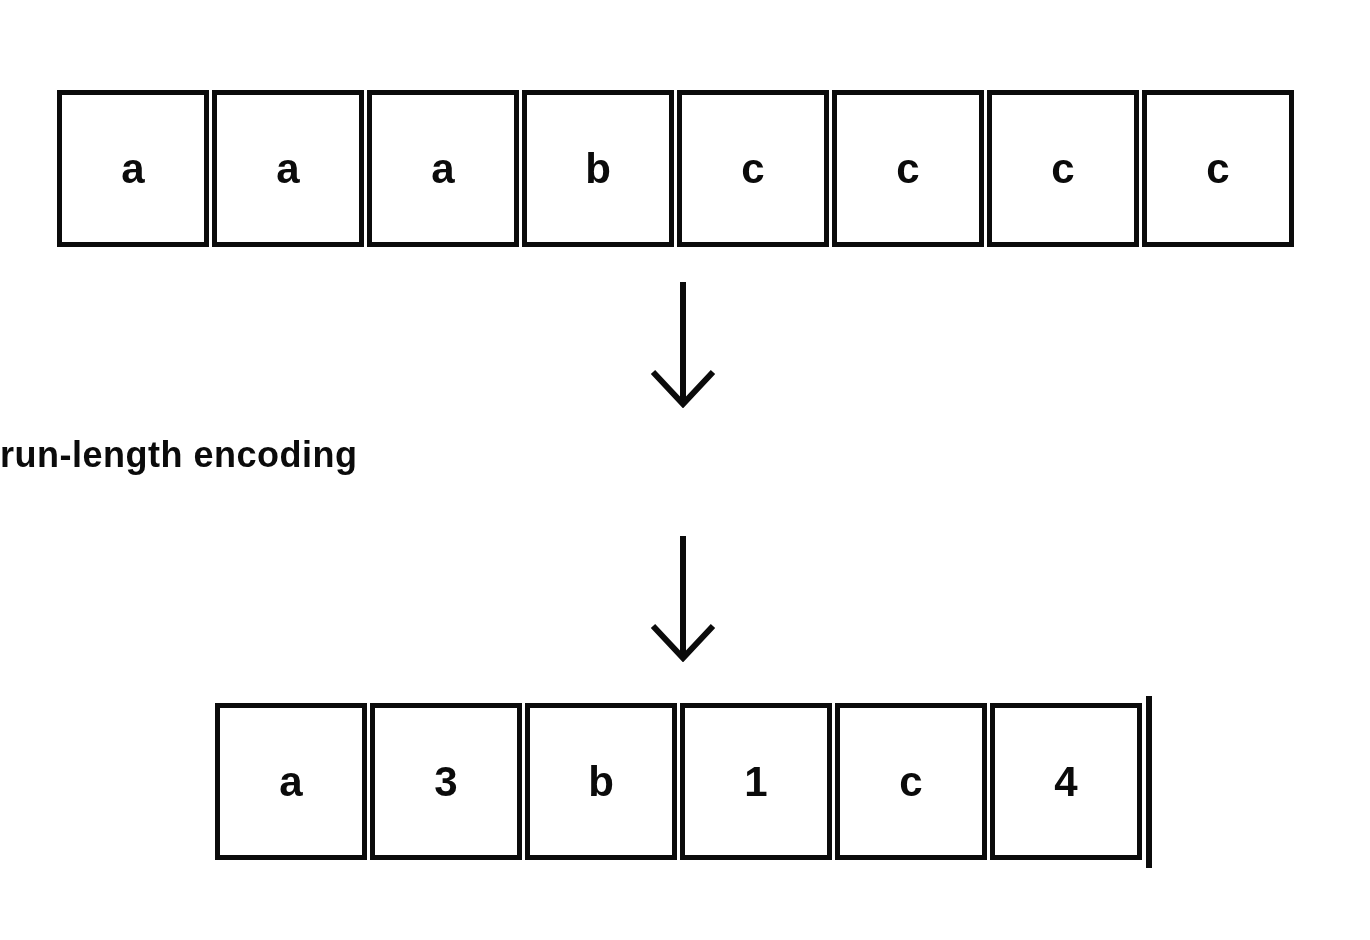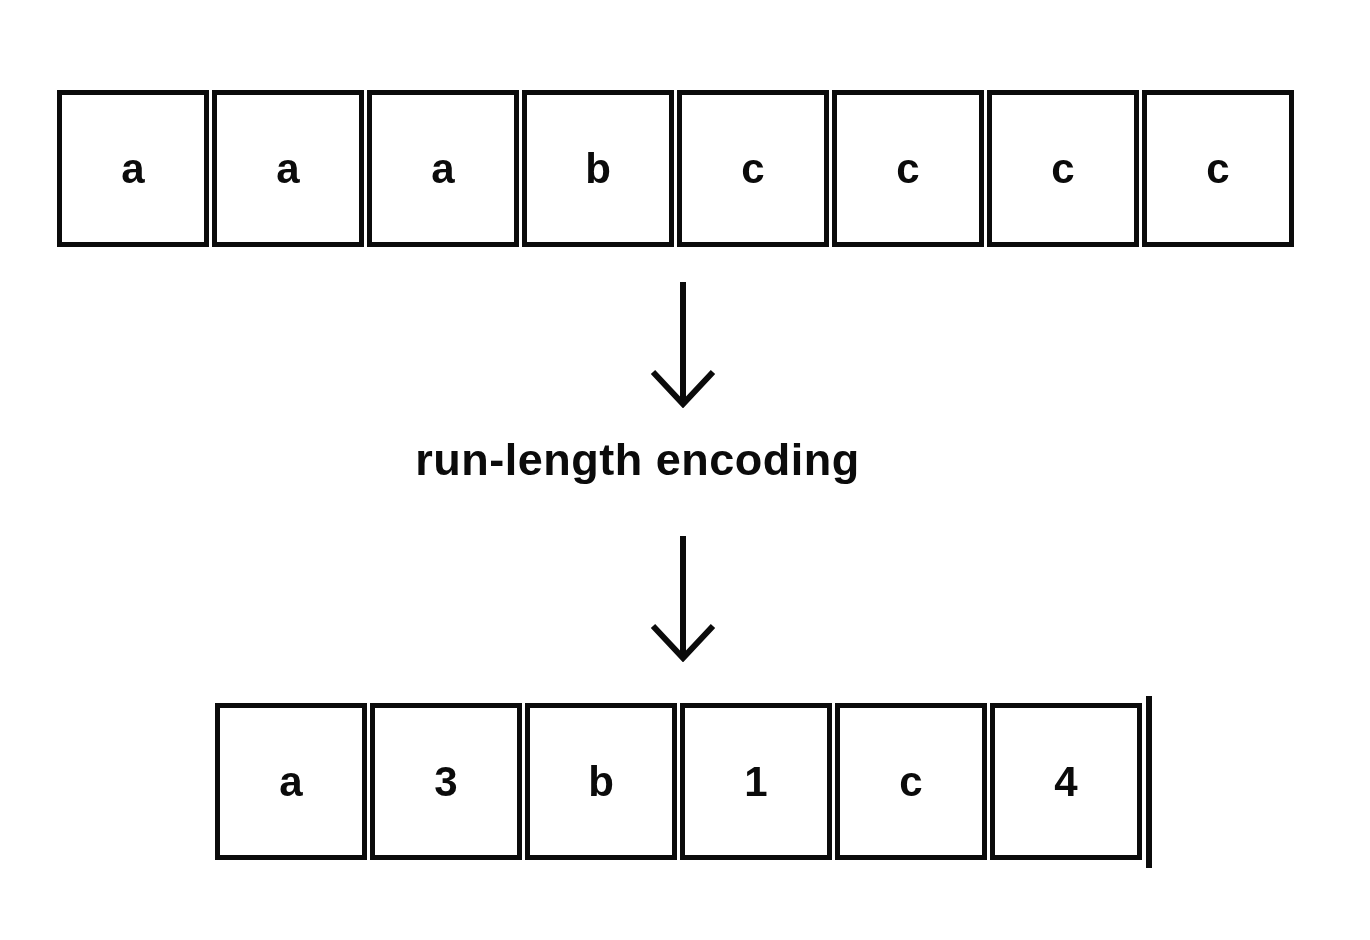--- a/index.html
+++ b/index.html
@@ -50,22 +50,22 @@
   .arrow line, .arrow polyline {
     stroke: var(--ink);
     stroke-width: 6;
     fill: none;
   }
   .process-label {
     position: absolute;
     top: 434px;
     left: 0;
     width: 1275px;
-    text-align: center;
-    font-size: 45px;
+    text-align: left;
+    font-size: 36px;
     font-weight: 700;
     color: var(--ink);
     letter-spacing: 0.5px;
   }
   .end-stroke {
     position: absolute;
     left: 1146px;
     top: 696px;
     width: 6px;
     height: 172px;

